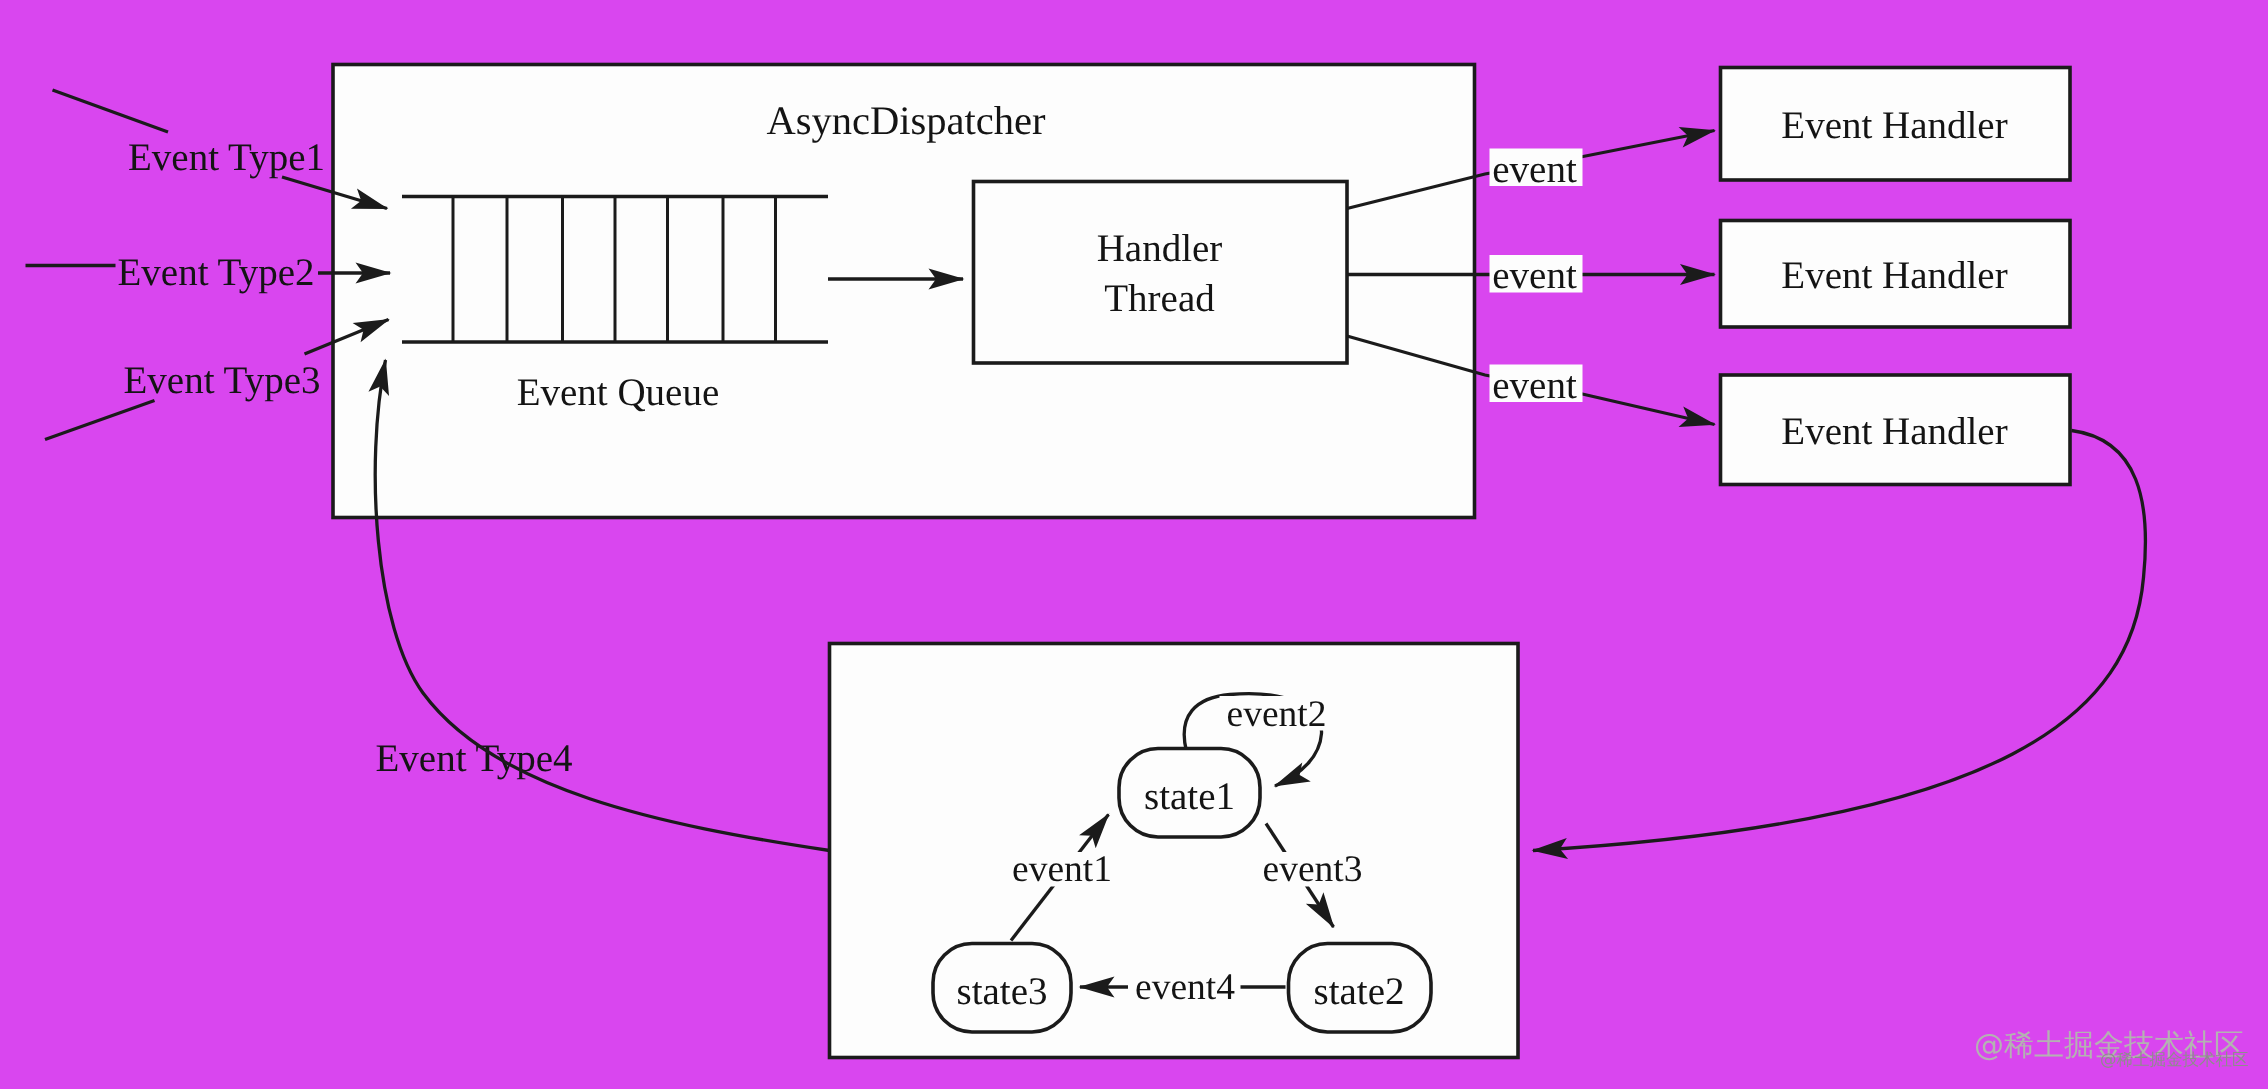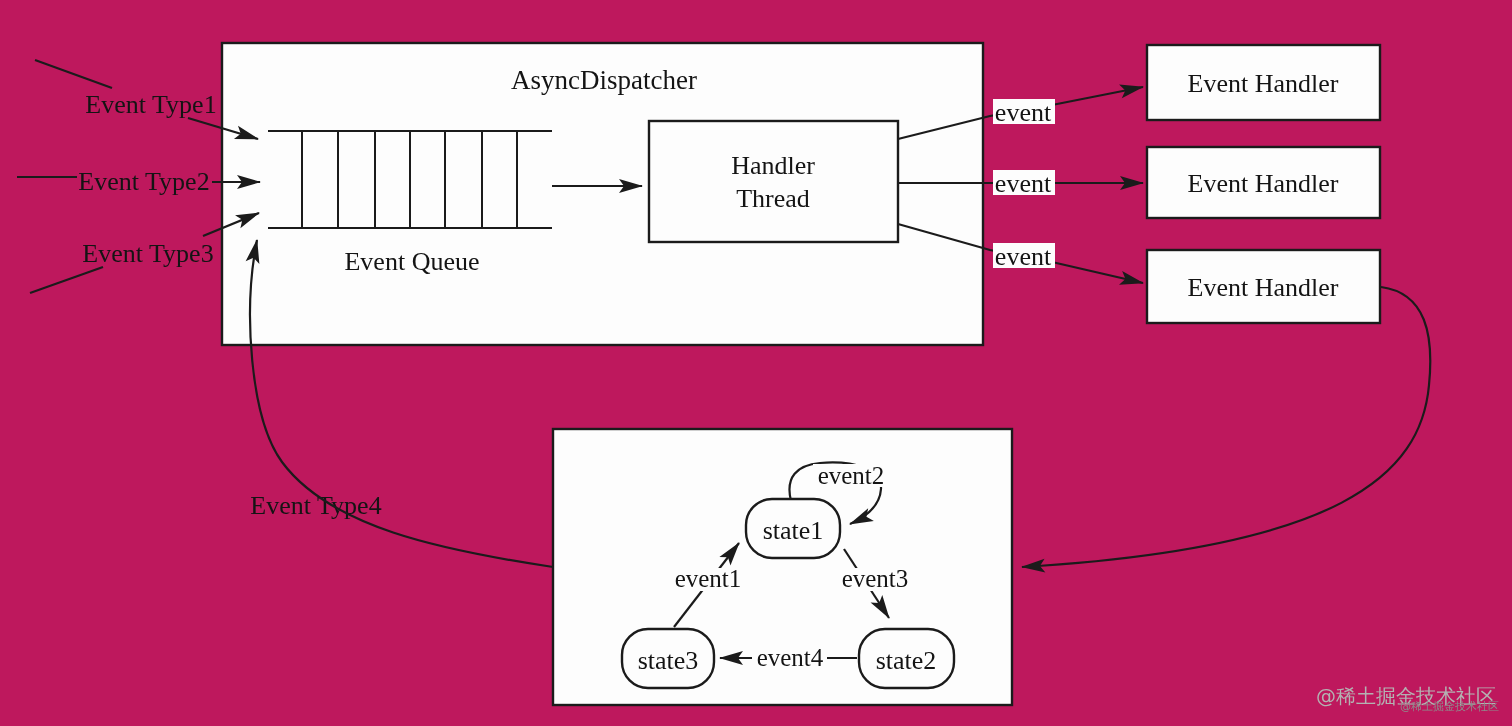--- a/index.html
+++ b/index.html
@@ -1,16 +1,16 @@
 <!DOCTYPE html>
 <html><head>
 <meta charset="utf-8">
 <style>
   html,body{margin:0;padding:0;background:#ffffff;}
-  #canvas{position:relative;width:1512px;height:726px;background:#be185d;overflow:hidden;}
+  #canvas{position:relative;width:1512px;height:726px;background:#d946ef;overflow:hidden;}
   svg{position:absolute;left:0;top:0;}
   .ln{stroke:#1b1b1b;stroke-width:2.2;fill:none;}
   .thin{stroke:#1b1b1b;stroke-width:2;fill:none;}
   .bx{fill:#fdfdfd;stroke:#1b1b1b;stroke-width:2.4;}
   .node{fill:#fdfdfd;stroke:#1b1b1b;stroke-width:2.4;}
   .lbl{font-family:"Liberation Serif","DejaVu Serif",serif;fill:#141414;font-size:26px;}
   .big{font-size:27px;}
   .tr{font-size:25px;}
   .mask{fill:#fdfdfd;stroke:none;}
   .wm{font-family:"DejaVu Sans","Liberation Sans",sans-serif;}

